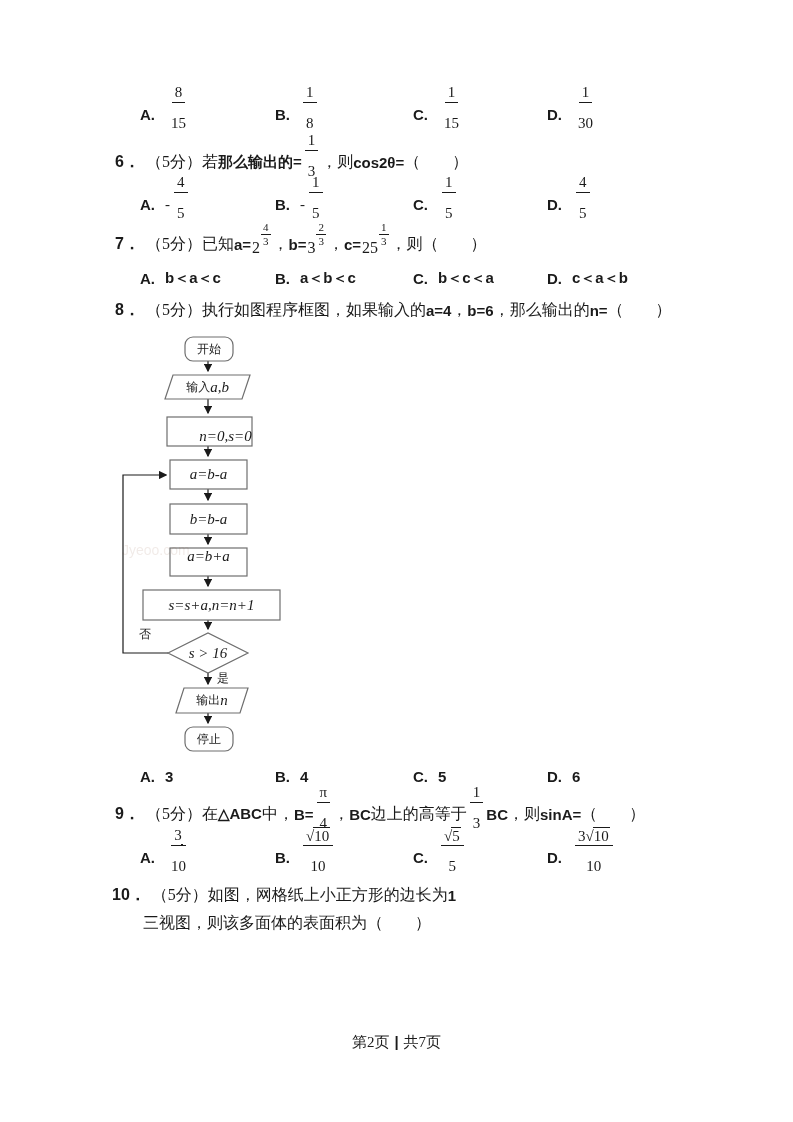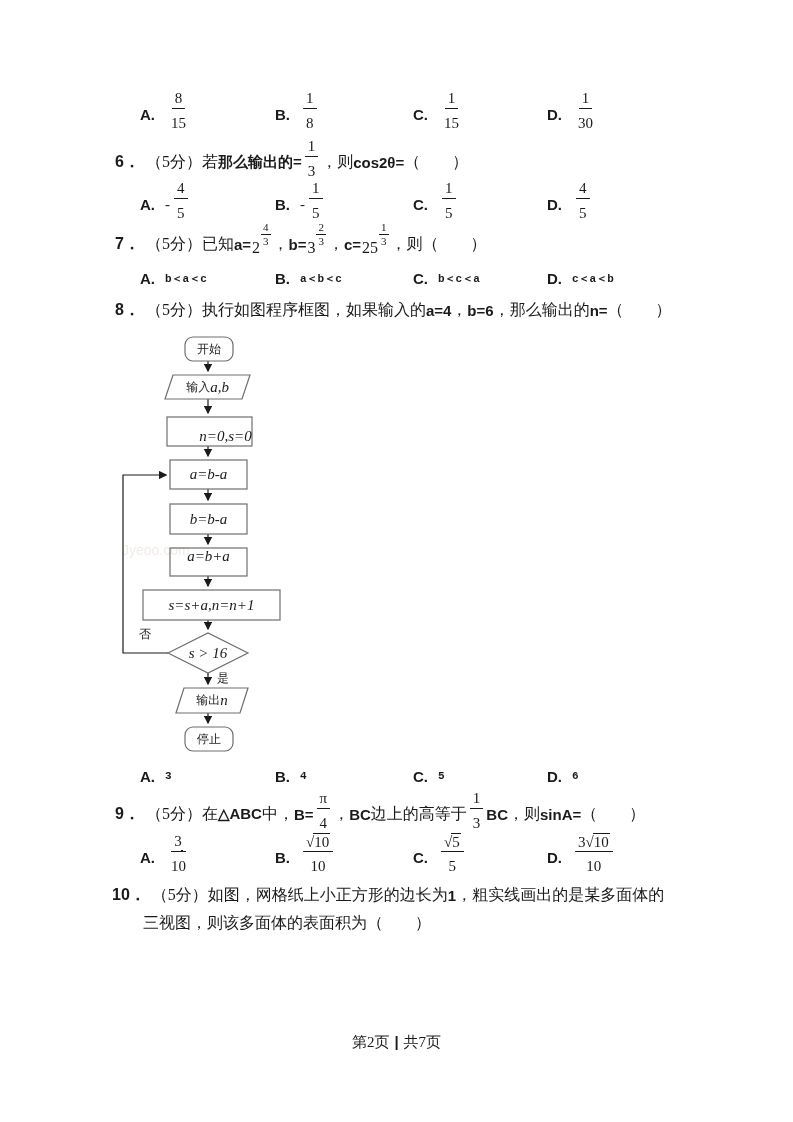--- a/index.html
+++ b/index.html
@@ -10,35 +10,35 @@
   .abs{position:absolute;}
   
   .stem{position:absolute;display:flex;align-items:center;white-space:nowrap;}
   .no{font-family:"Liberation Sans",sans-serif;font-weight:600;font-size:16px;margin-right:6px;}
   .cn{font-size:16px;}
   .lm{font-family:"Liberation Sans",sans-serif;font-weight:600;font-size:15px;}
   
   .frac{display:inline-flex;flex-direction:column;align-items:center;
         font-size:15px;line-height:1.15;margin:0 3px;vertical-align:middle;}
   .frac .num{display:flex;align-items:flex-end;border-bottom:1px solid #1a1a1a;padding:0 3px;}
-  .frac .den{padding:6px 3px;}
+  .frac .den{padding:12px 3px;}
   .sign{font-size:15px;margin-right:1px;}
   .rad{border-top:1px solid #1a1a1a;padding:0 1px;}
   .rsign{margin-right:-1px;}
   
   .pow{display:inline-flex;align-items:flex-end;margin:0 1px;}
   .pbase{font-size:16px;}
   .efrac{font-size:11px;line-height:1.1;transform:translateY(-10px);margin:0 1px;}
   .efrac .num{padding:0 2px;}
   .efrac .den{padding:0 2px;}
   
   .choicerow{position:absolute;left:140px;width:560px;}
   .choice{position:absolute;top:0;display:flex;align-items:center;white-space:nowrap;}
   .clabel{font-family:"Liberation Sans",sans-serif;font-weight:600;font-size:15px;margin-right:10px;}
-  .ctext{font-family:Liberation Mono, monospace;font-weight:600;font-size:11px;}
+  .ctext{font-family:Liberation Sans, sans-serif;font-weight:600;font-size:15px;}
   .h42{height:42px;} .h20{height:20px;}
   
   #flowchart{left:115px;top:333px;width:180px;height:425px;}
   #flowchart svg{position:absolute;left:0;top:0;}
   .fc-text{position:absolute;display:flex;align-items:center;justify-content:center;white-space:nowrap;}
   .fc-cn{font-size:12px;}
   .fc-math{font-family:"Liberation Serif",serif;font-style:italic;font-size:15px;}
   
   #footer{left:0;top:1033px;width:793px;text-align:center;font-size:15px;}
   #footer .sep{font-family:"Liberation Sans",sans-serif;font-weight:700;margin:0 5px;}
@@ -382,21 +382,20 @@
         <span class="den">10</span>
       </span>
   </div>
 </div>
 
 <div class="stem" style="left:112px;top:884px;height:22px">
   <span class="no">10．</span>
   <span class="cn">（5分）</span>
   <span class="cn">如图，网格纸上小正方形的边长为</span>
   <span class="lm">1</span>
-  <span class="cn">，粗实线画出的是某多面体的</span>
 </div>
 <div class="stem" style="left:143px;top:912px;height:22px">
   <span class="cn">三视图，则该多面体的表面积为（　　）</span>
 </div>
 
 <div class="abs" id="watermark">Jyeoo.com</div>
 
 <div class="abs" id="footer">
   <span>第2页</span><span class="sep">|</span><span>共7页</span>
 </div>

